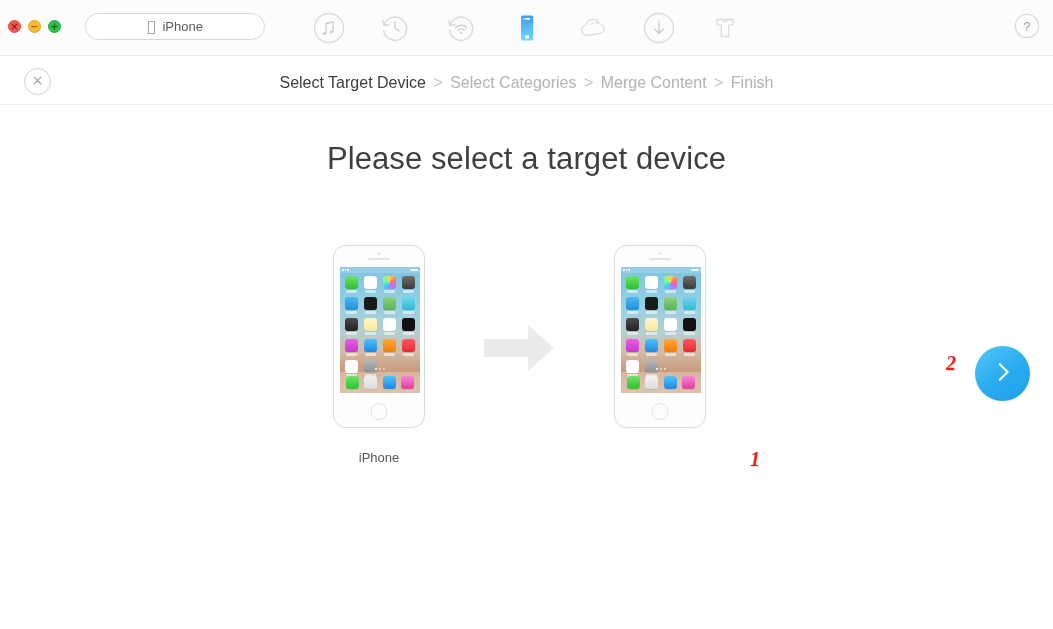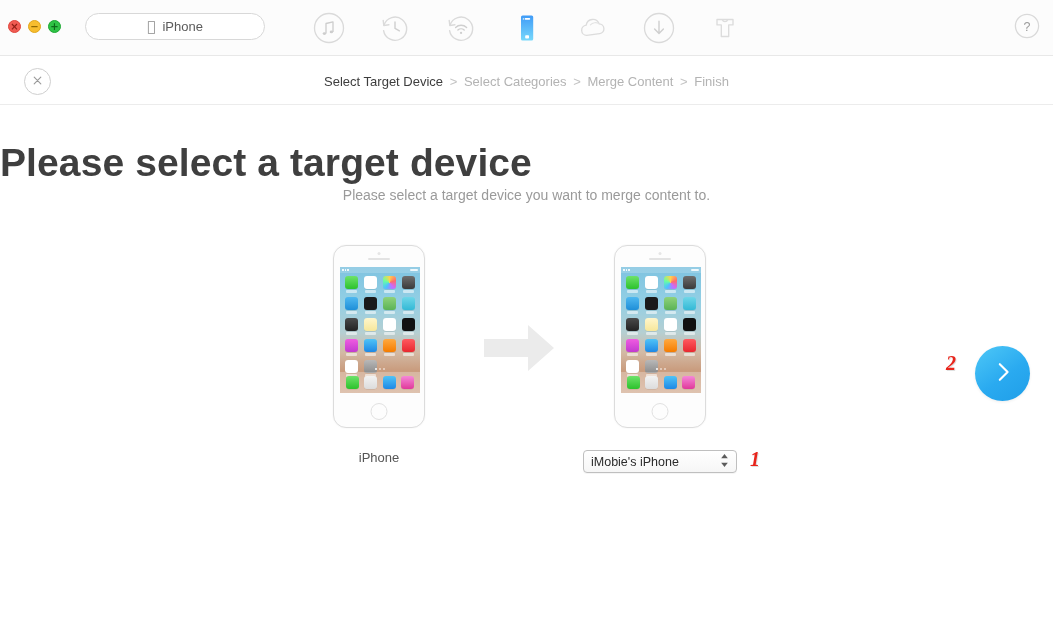--- a/index.html
+++ b/index.html
@@ -79,32 +79,33 @@
   .close-circle {
     position: absolute; left: 24px; top: 68px;
     width: 27px; height: 27px; border-radius: 50%;
     border: 1px solid #cfcfcf; background: #fff;
     display: flex; align-items: center; justify-content: center;
     cursor: pointer; z-index: 5;
   }
   .breadcrumb {
     position: absolute; left: 0; right: 0; top: 74px;
     text-align: center;
-    font-size: 13px;
+    font-size: 16px;
     white-space: nowrap;
   }
   .crumb-active { color: #3d3d3d; }
   .crumb-dim    { color: #b3b3b3; }
   .crumb-sep    { color: #c3c3c3; margin: 0 3px; }
 
   
   .main { position: relative; height: 524px; background: #fff; }
   .page-title {
     position: absolute; top: 36px; left: 0; right: 0;
-    font-size: 39px; font-weight: 700; color: #3f3f3f;
+    text-align: center;
+    font-size: 31px; font-weight: 400; color: #3f3f3f;
     letter-spacing: 0.1px;
   }
   .page-sub {
     position: absolute; top: 82px; left: 0; right: 0;
     text-align: center;
     font-size: 14px; color: #9a9a9a;
   }
 
   .stage {
     position: absolute; top: 140px; left: 0; right: 0;
@@ -383,21 +384,20 @@
     <span class="crumb-dim">Select Categories</span>
     <span class="crumb-sep">&gt;</span>
     <span class="crumb-dim">Merge Content</span>
     <span class="crumb-sep">&gt;</span>
     <span class="crumb-dim">Finish</span>
   </div>
 
   <div class="main">
 
     <div class="page-title">Please select a target device</div>
-    <div class="page-sub">Please select a target device you want to merge content to.</div>
 
     <div class="stage">
 
       <div class="phone-wrap phone-src">
         <div class="phone">
           <div class="phone-cam"></div>
           <div class="phone-speaker"></div>
           <div class="side-btn" style="top:38px;height:14px"></div>
           <div class="side-btn" style="top:56px;height:14px"></div>
           <div class="phone-screen">
@@ -604,31 +604,20 @@
               <div class="app-ico" style="background:linear-gradient(#6ee26a,#2cc22c)"></div>
               <div class="app-ico" style="background:linear-gradient(#f2f2f2,#dcdcdc)"></div>
               <div class="app-ico" style="background:linear-gradient(#4fc3f7,#1e88e5)"></div>
               <div class="app-ico" style="background:linear-gradient(#f587d8,#e0399a)"></div>
             </div>
           </div>
           <div class="home-btn"></div>
         </div>
       </div>
 
-      <div class="select-wrap">
-        <div class="select-box">
-          <span>iMobie's iPhone</span>
-          <span class="stepper">
-            <svg width="11" height="16" viewBox="0 0 11 16">
-              <path d="M5.5 1.5l3.3 4.3H2.2z" fill="#5b5b5b"></path>
-              <path d="M5.5 14.5l3.3-4.3H2.2z" fill="#5b5b5b"></path>
-            </svg>
-          </span>
-        </div>
-      </div>
 
       <div class="anno anno-1">1</div>
       <div class="anno anno-2">2</div>
 
       <div class="next-btn">
         <span>
           <svg width="26" height="26" viewBox="0 0 26 26">
             <path d="M9.8 5.2L17.6 13l-7.8 7.8" fill="none" stroke="#ffffff" stroke-width="2.1" stroke-linecap="round" stroke-linejoin="round"></path>
           </svg>
         </span>

